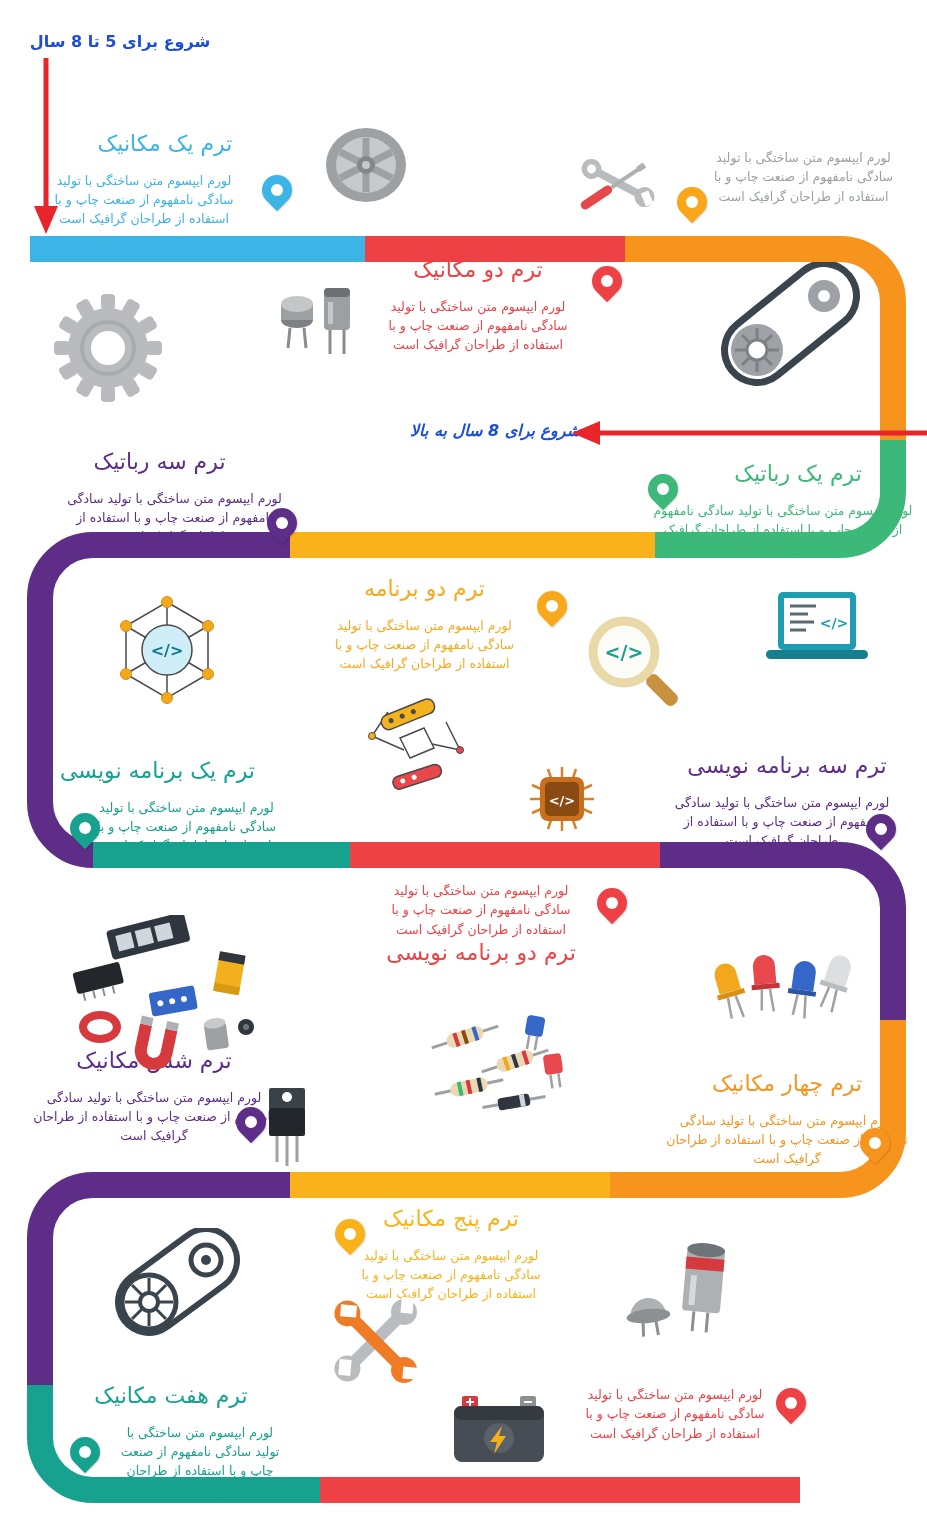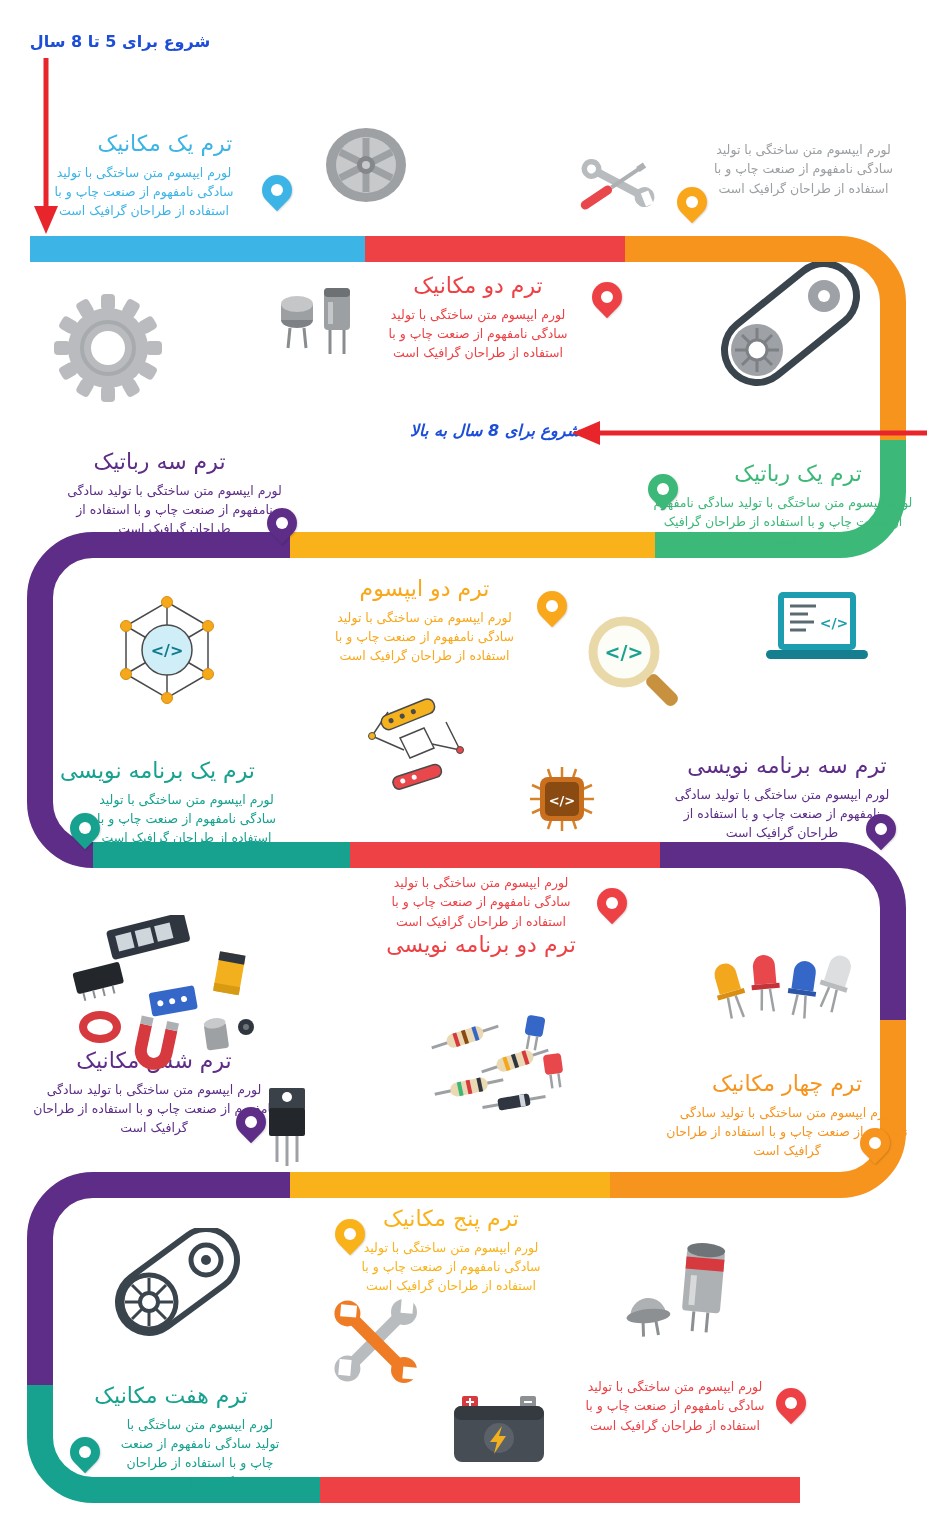--- a/index.html
+++ b/index.html
@@ -4,28 +4,28 @@
 <style>
   *{margin:0;padding:0;box-sizing:border-box;}
   html,body{background:#ffffff;}
   body{font-family:"DejaVu Sans","Liberation Sans",sans-serif;}
   .canvas{position:relative;width:927px;height:1536px;background:#ffffff;overflow:hidden;}
   .road{position:absolute;left:0;top:0;}
   svg text{font-family:"DejaVu Sans","Liberation Sans",sans-serif;}
 
   .term{position:absolute;text-align:center;direction:rtl;}
   .term h2{font-size:22px;font-weight:normal;color:var(--c);line-height:1.25;white-space:nowrap;}
-  .term p{font-size:12.5px;line-height:1.55;color:var(--b,var(--c));margin-top:5px;}
+  .term p{font-size:12.5px;line-height:1.55;color:var(--b,var(--c));margin-top:13px;}
   .pin{position:absolute;width:30px;height:30px;background:var(--p,var(--c));
        border-radius:50% 50% 50% 0;transform:rotate(-45deg);box-shadow:0 1px 2px rgba(0,0,0,.18);}
   .pin::after{content:"";position:absolute;left:9px;top:9px;width:12px;height:12px;background:#fff;border-radius:50%;}
 
   .t1{left:40px;top:130px;width:250px;--c:#3cb4e5;} .t1 .pin{right:-2px;top:45px;} .t1 p{padding-right:42px;}
   .t2{left:655px;top:135px;width:255px;--c:#f26c23;--p:#f9a61b;--b:#9ba0a4;} .t2 .pin{left:22px;top:52px;} .t2 p{padding-left:42px;}
-  .t3{left:372px;top:272px;width:212px;--c:#ee4145;} .t3 .pin{right:-38px;top:10px;}
+  .t3{left:372px;top:256px;width:212px;--c:#ee4145;} .t3 .pin{right:-38px;top:10px;}
   .t4{left:652px;top:460px;width:262px;--c:#3cb878;} .t4 .pin{left:-4px;top:14px;} .t4 h2{padding-left:30px;}
   .t5{left:32px;top:448px;width:255px;--c:#5d2d87;} .t5 .pin{right:-10px;top:60px;} .t5 p{padding-left:30px;}
   .t6{left:322px;top:575px;width:205px;--c:#f9a81b;} .t6 .pin{right:-40px;top:16px;}
   .t7{left:30px;top:757px;width:255px;--c:#16a28f;} .t7 .pin{left:40px;top:56px;} .t7 p{padding-left:58px;}
   .t8{left:662px;top:752px;width:250px;--c:#5d2d87;} .t8 .pin{right:16px;top:62px;} .t8 p{padding-right:10px;}
   .t9{left:375px;top:868px;width:212px;--c:#ee4145;} .t9 .pin{right:-40px;top:20px;}
   .t10{left:662px;top:1070px;width:250px;--c:#f7941e;} .t10 .pin{right:22px;top:58px;}
   .t11{left:28px;top:1047px;width:252px;--c:#5d2d87;} .t11 .pin{right:14px;top:60px;}
   .t12{left:345px;top:1205px;width:212px;--c:#f9b21a;} .t12 .pin{left:-10px;top:14px;}
   .t13{left:28px;top:1382px;width:252px;padding-left:34px;--c:#16a28f;} .t13 .pin{left:42px;top:55px;} .t13 p{padding-left:58px;}
@@ -105,21 +105,21 @@
     <span class="pin"></span>
   </div>
 
   <div class="term t5">
     <h2>ترم سه رباتیک</h2>
     <p>لورم ایپسوم متن ساختگی با تولید سادگی نامفهوم از صنعت چاپ و با استفاده از طراحان گرافیک است</p>
     <span class="pin"></span>
   </div>
 
   <div class="term t6">
-    <h2>ترم دو ایپسوم</h2>
+    <h2>ترم دو برنامه</h2>
     <p>لورم ایپسوم متن ساختگی با تولید سادگی نامفهوم از صنعت چاپ و با استفاده از طراحان گرافیک است</p>
     <span class="pin"></span>
   </div>
 
   <div class="term t7">
     <h2>ترم یک برنامه نویسی</h2>
     <p>لورم ایپسوم متن ساختگی با تولید سادگی نامفهوم از صنعت چاپ و با استفاده از طراحان گرافیک است</p>
     <span class="pin"></span>
   </div>
 

